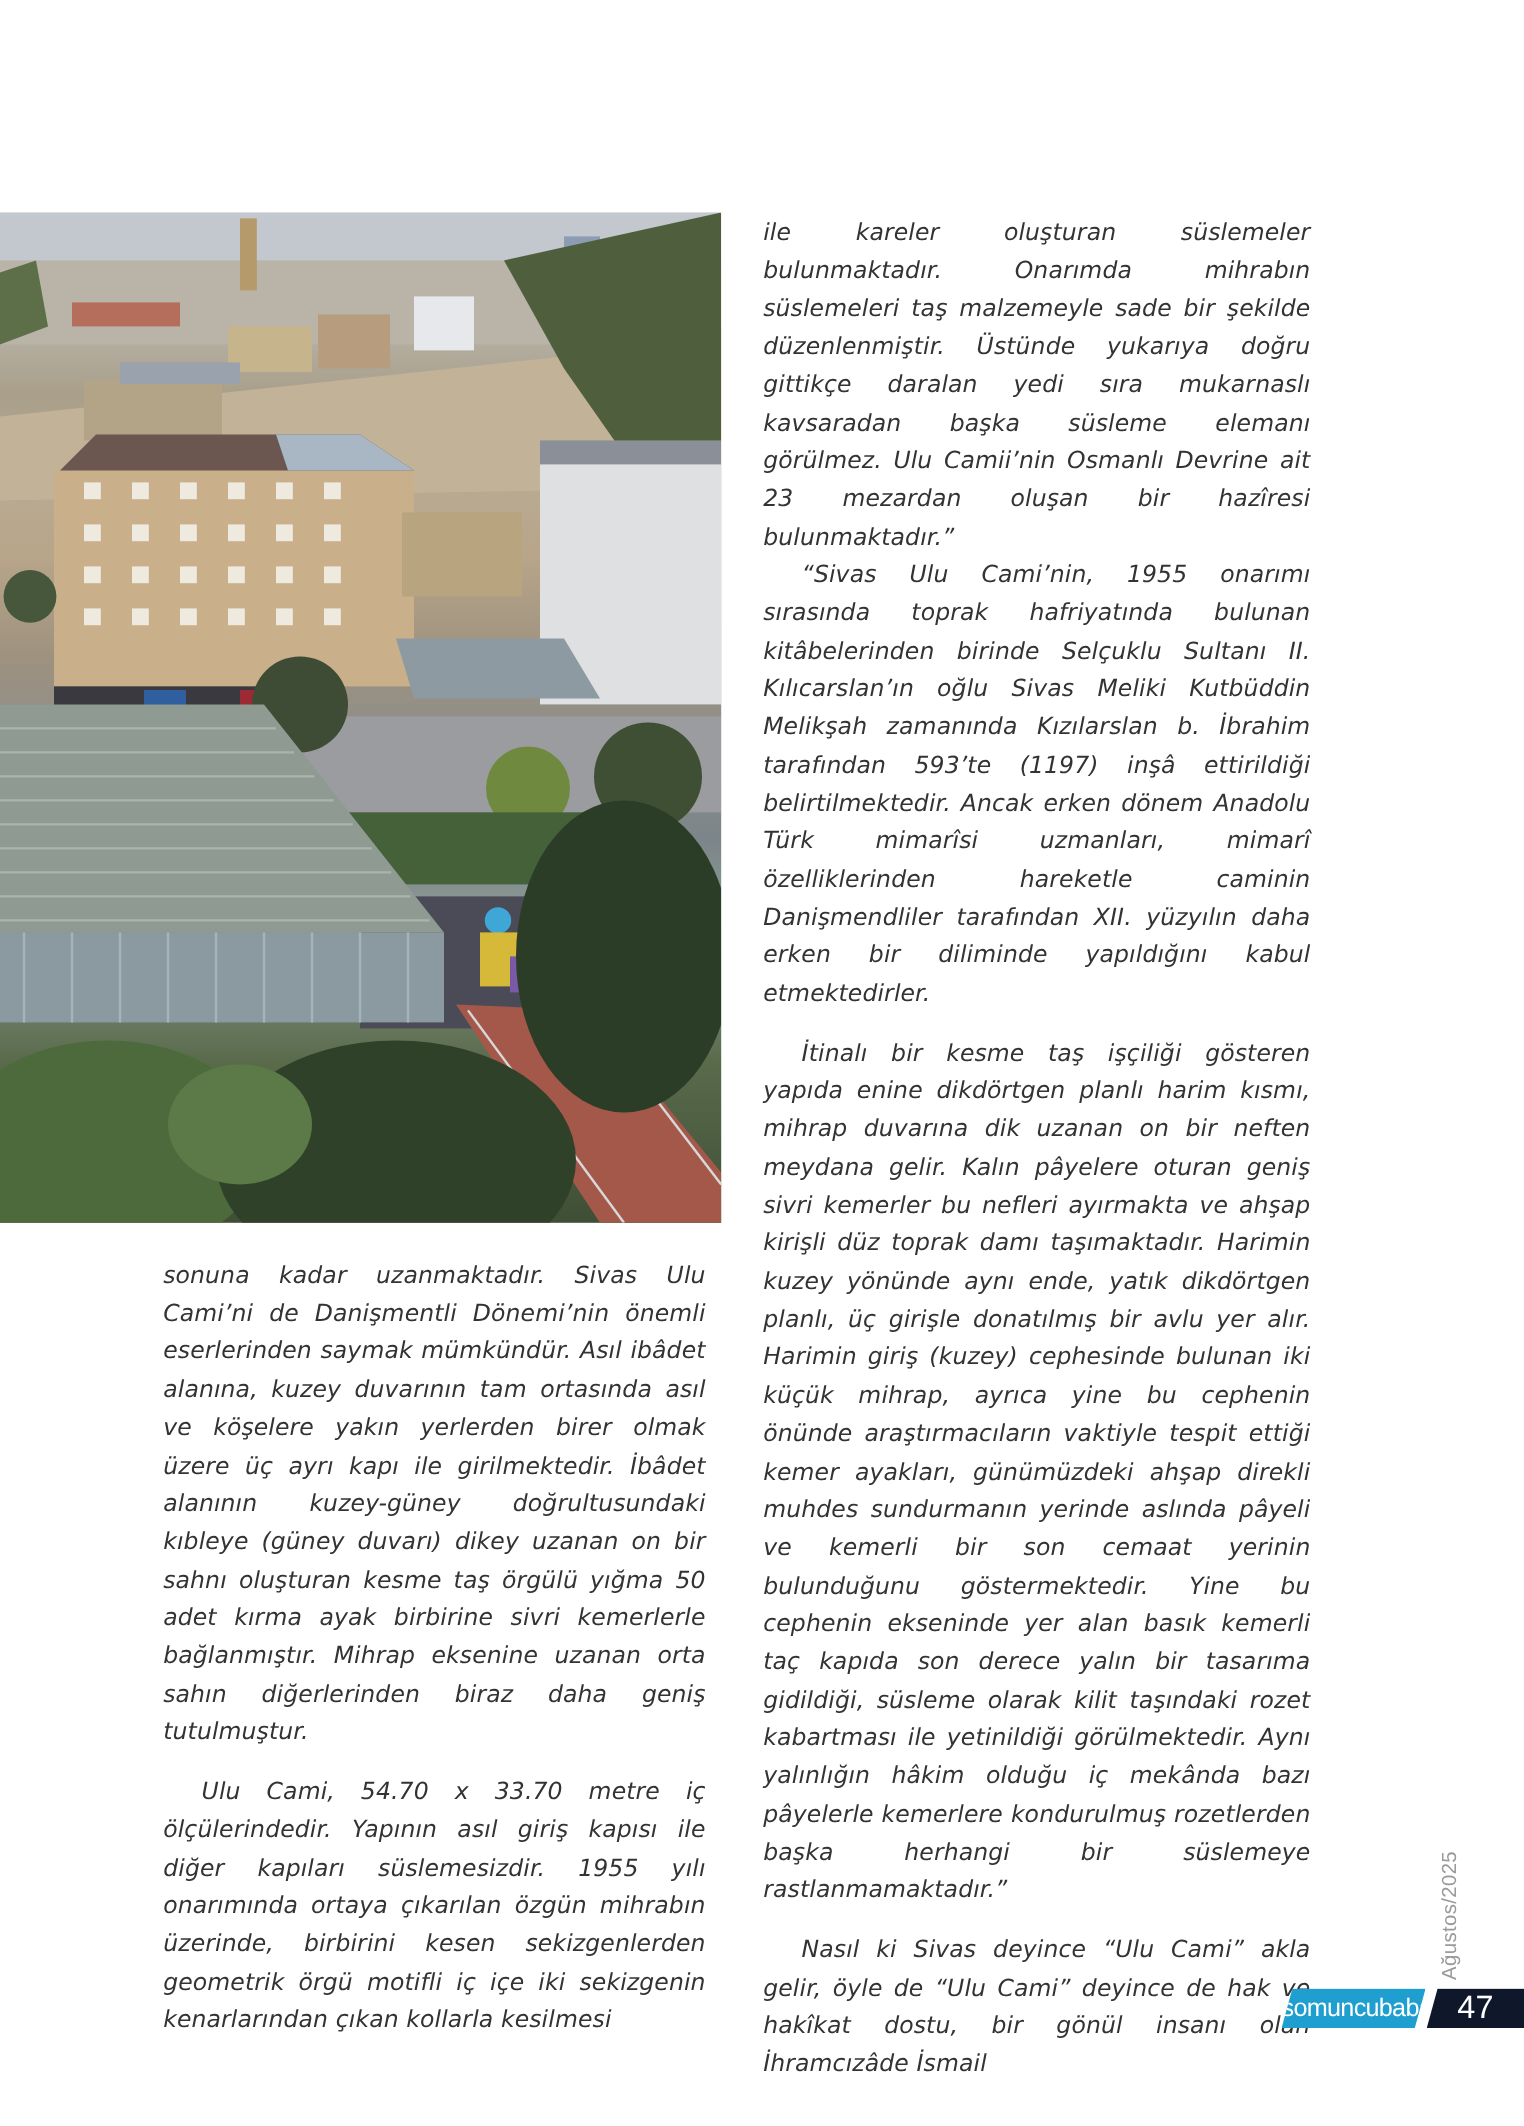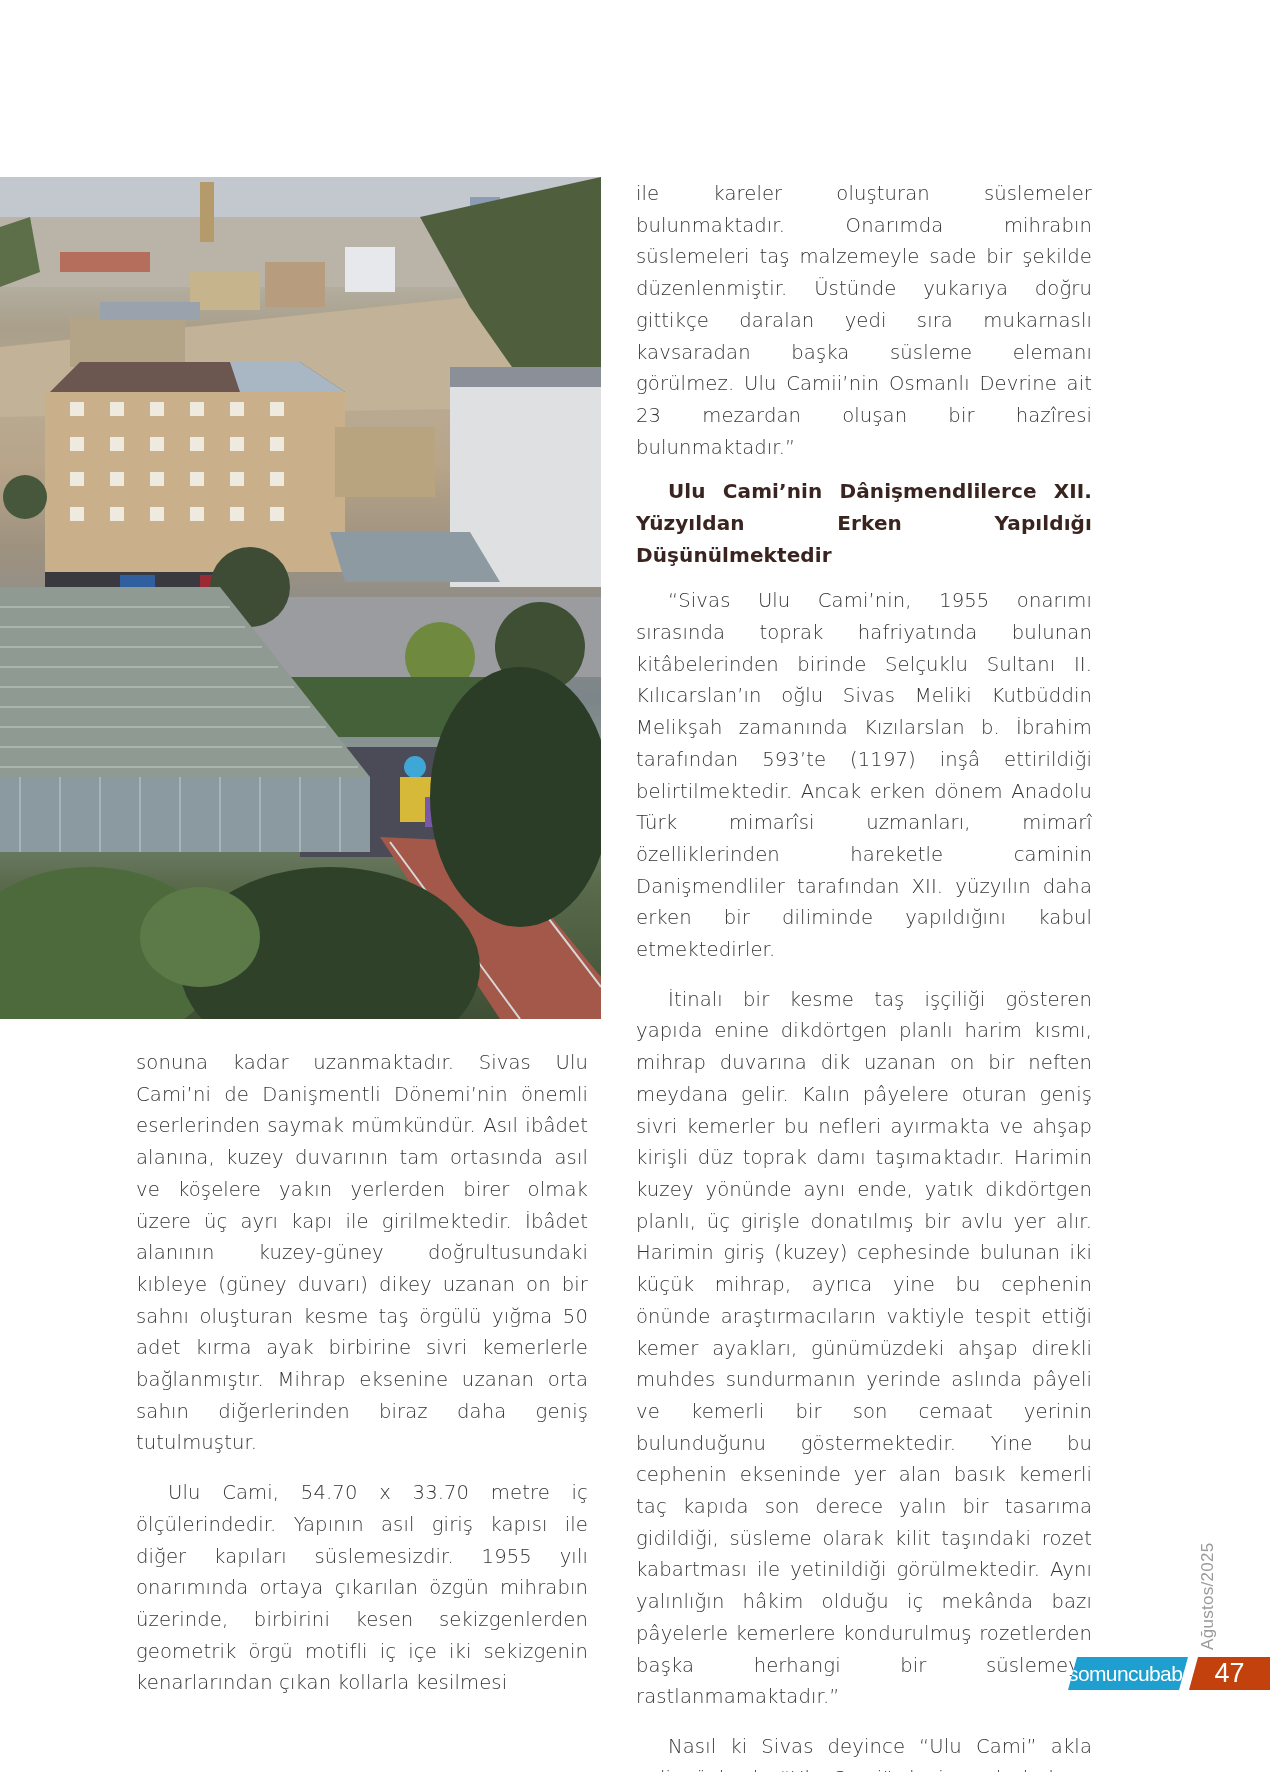--- a/index.html
+++ b/index.html
@@ -15,21 +15,21 @@
     background: linear-gradient(180deg,#c9ccd2 0%,#b9b6ad 10%,#a99f8a 18%,#b8ab93 26%,#b8a58a 34%,#9e927f 44%,#8a8c8d 54%,#7c8589 62%,#8b9a95 70%,#5a6b4c 84%,#3f4f35 100%);
   }
   .photo svg { position: absolute; left: 0; top: 0; }
   .col {
     position: absolute;
     font-size: 19.6px; line-height: 31.7px;
     text-align: justify; hyphens: manual;
     font-weight: 300; letter-spacing: 0.1px;
     color: #333;
   }
-  .col p { margin: 0; }
+  .col p { margin: 0; font-style: italic; }
   .col p.indent { text-indent: 32px; }
   .col .gap { height: 18px; }
   .left-col { left: 136px; top: 1047px; width: 452px; }
   .right-col { left: 636px; top: 178px; width: 456px; }
   .subhead {
     color: #3a2420; font-weight: bold; font-size: 20px; line-height: 32px;
     text-align: justify; text-indent: 32px;
     margin: 12px 0 14px 0;
   }
   .vdate {
@@ -41,21 +41,21 @@
   }
   .brand {
     position: absolute; left: 1068px; top: 1657px; width: 120px; height: 33px;
     background: #1e9fcf;
     clip-path: polygon(9px 0, 100% 0, calc(100% - 9px) 100%, 0 100%);
     color: #fff; font-family: "Liberation Sans", sans-serif;
     font-size: 21px; line-height: 33px; text-align: center; letter-spacing: -0.6px;
   }
   .pageno {
     position: absolute; left: 1189px; top: 1657px; width: 81px; height: 33px;
-    background: #c2410c;
+    background: #0f172a;
     clip-path: polygon(9px 0, 100% 0, 100% 100%, 0 100%);
     color: #fff; font-family: "Liberation Sans", sans-serif;
     font-size: 27px; line-height: 33px; text-align: center;
   }
 </style>
 </head>
 <body>
 
 <div class="photo">
   <svg width="601" height="842" viewBox="0 0 601 842">
@@ -161,21 +161,20 @@
 
     <ellipse cx="90" cy="780" rx="130" ry="90" fill="#4d6a3d"></ellipse>
     <ellipse cx="330" cy="790" rx="150" ry="100" fill="#2f4229"></ellipse>
     <ellipse cx="520" cy="620" rx="90" ry="130" fill="#2c3d27"></ellipse>
     <ellipse cx="200" cy="760" rx="60" ry="50" fill="#5b7a47"></ellipse>
   </svg>
 </div>
 
 <div class="col right-col">
   <p>ile kareler oluşturan süslemeler bulunmaktadır. Onarımda mihrabın süslemeleri taş malzemeyle sade bir şekilde düzenlenmiştir. Üstünde yukarıya doğru gittikçe daralan yedi sıra mukarnaslı kavsaradan başka süsleme elemanı görülmez. Ulu Camii’nin Osmanlı Devrine ait 23 mezardan oluşan bir hazîresi bulunmaktadır.”</p>
-  <div class="subhead">Ulu Cami’nin Dânişmendlilerce XII. Yüzyıldan Erken Yapıldığı Düşünülmektedir</div>
   <p class="indent">“Sivas Ulu Cami’nin, 1955 onarımı sırasında toprak hafriyatında bulunan kitâbelerinden birinde Selçuklu Sultanı II. Kılıcarslan’ın oğlu Sivas Meliki Kutbüddin Melikşah zamanında Kızılarslan b. İbrahim tarafından 593’te (1197) inşâ ettirildiği belirtilmektedir. Ancak erken dönem Anadolu Türk mimarîsi uzmanları, mimarî özelliklerinden hareketle caminin Danişmendliler tarafından XII. yüzyılın daha erken bir diliminde yapıldığını kabul etmektedirler.</p>
   <div class="gap"></div>
   <p class="indent">İtinalı bir kesme taş işçiliği gösteren yapıda enine dikdörtgen planlı harim kısmı, mihrap duvarına dik uzanan on bir neften meydana gelir. Kalın pâyelere oturan geniş sivri kemerler bu nefleri ayırmakta ve ahşap kirişli düz toprak damı taşımaktadır. Harimin kuzey yönünde aynı ende, yatık dikdörtgen planlı, üç girişle donatılmış bir avlu yer alır. Harimin giriş (kuzey) cephesinde bulunan iki küçük mihrap, ayrıca yine bu cephenin önünde araştırmacıların vaktiyle tespit ettiği kemer ayakları, günümüzdeki ahşap direkli muhdes sundurmanın yerinde aslında pâyeli ve kemerli bir son cemaat yerinin bulunduğunu göstermektedir. Yine bu cephenin ekseninde yer alan basık kemerli taç kapıda son derece yalın bir tasarıma gidildiği, süsleme olarak kilit taşındaki rozet kabartması ile yetinildiği görülmektedir. Aynı yalınlığın hâkim olduğu iç mekânda bazı pâyelerle kemerlere kondurulmuş rozetlerden başka herhangi bir süslemeye rastlanmamaktadır.”</p>
   <div class="gap"></div>
   <p class="indent">Nasıl ki Sivas deyince “Ulu Cami” akla gelir, öyle de “Ulu Cami” deyince de hak ve hakîkat dostu, bir gönül insanı olan İhramcızâde İsmail</p>
 </div>
 
 <div class="col left-col">
   <p>sonuna kadar uzanmaktadır. Sivas Ulu Cami’ni de Danişmentli Dönemi’nin önemli eserlerinden saymak mümkündür. Asıl ibâdet alanına, kuzey duvarının tam ortasında asıl ve köşelere yakın yerlerden birer olmak üzere üç ayrı kapı ile girilmektedir. İbâdet alanının kuzey-güney doğrultusundaki kıbleye (güney duvarı) dikey uzanan on bir sahnı oluşturan kesme taş örgülü yığma 50 adet kırma ayak birbirine sivri kemerlerle bağlanmıştır. Mihrap eksenine uzanan orta sahın diğerlerinden biraz daha geniş tutulmuştur.</p>
   <div class="gap"></div>

